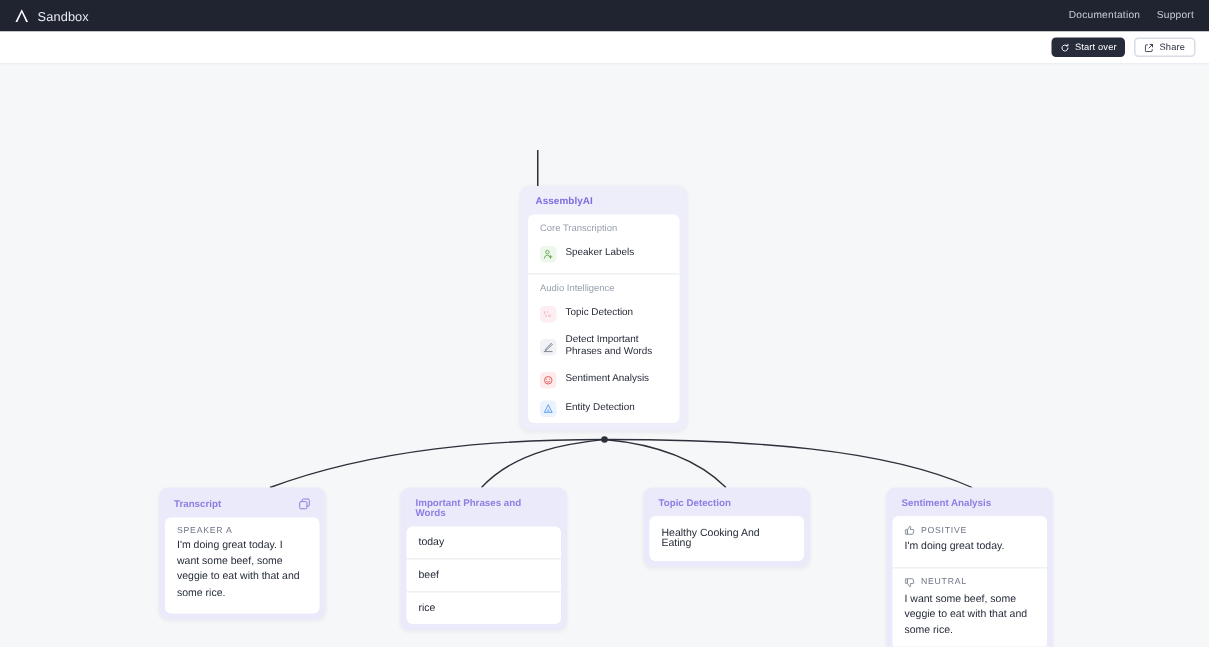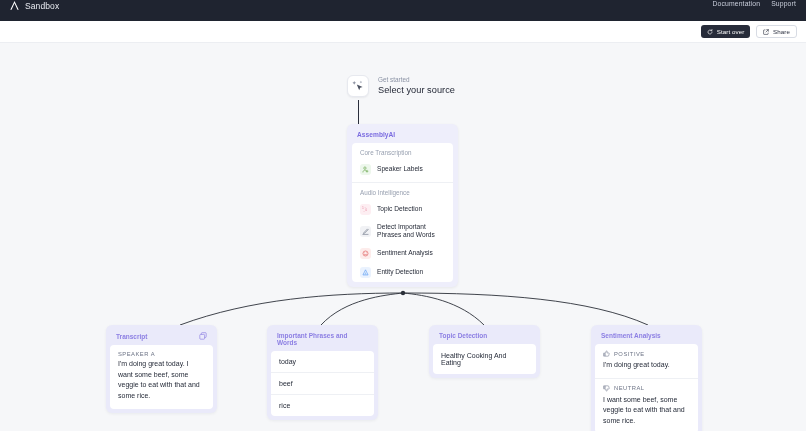--- a/index.html
+++ b/index.html
@@ -7,21 +7,21 @@
     width: 806px; height: 431px;
     font-family: "Liberation Sans", sans-serif;
     background: #f7f8fa;
     overflow: hidden;
   }
   #app { position: relative; width: 806px; height: 431px; background: #f6f7f9; }
 
   
   .topbar {
     position: absolute; left: 0; top: 0; width: 806px; height: 21px;
-    background: #1f2430; display: flex; align-items: flex-start;
+    background: #1f2430; display: flex; align-items: center;
   }
   .brand { display: flex; align-items: center; gap: 5px; padding-left: 9px; }
   .logo-mark { width: 11px; height: 11px; display: block; }
   .brand-name { color: #e9ecf2; font-size: 8.5px; letter-spacing: .1px; }
   .nav-right { margin-left: auto; display: flex; align-items: center; gap: 11px; padding-right: 10px; }
   .nav-link { color: #c9cedb; font-size: 6.8px; letter-spacing: .15px; cursor: pointer; }
 
   
   .toolbar {
     position: absolute; left: 0; top: 21px; width: 806px; height: 22px;
@@ -144,33 +144,20 @@
     <svg id="edges" viewBox="0 0 806 388">
       <g fill="none" stroke="#2b3039" stroke-width="0.9">
         <path d="M403 250 C 330 250, 250 256, 180 282"></path>
         <path d="M403 250 C 385 252, 345 256, 321 282"></path>
         <path d="M403 250 C 425 252, 460 258, 484 282"></path>
         <path d="M403 250 C 500 250, 590 256, 648 282"></path>
       </g>
       <circle cx="403" cy="250" r="2.2" fill="#2b3039"></circle>
     </svg>
 
-    <div class="start-node">
-      <div class="start-icon">
-        <svg width="12" height="12" viewBox="0 0 14 14">
-          <path d="M2 1.2 L2.7 2.6 L4.1 3.3 L2.7 4 L2 5.4 L1.3 4 L-0.1 3.3 L1.3 2.6 Z" fill="#8a90a0" transform="translate(0.6,0)"></path>
-          <path d="M10.4 0.9 L10.9 1.9 L11.9 2.4 L10.9 2.9 L10.4 3.9 L9.9 2.9 L8.9 2.4 L9.9 1.9 Z" fill="#9aa0ae"></path>
-          <path d="M5.6 5.2 L12.4 8.1 L9.5 9.1 L8.4 12.1 Z" fill="#4b5160"></path>
-        </svg>
-      </div>
-      <div class="start-text">
-        <div class="eyebrow">Get started</div>
-        <div class="title">Select your source</div>
-      </div>
-    </div>
     <div class="stem"></div>
 
     <div class="source-card">
       <div class="source-head">AssemblyAI</div>
       <div class="source-body">
 
         <div class="group-label">Core Transcription</div>
         <div class="src-item">
           <span class="src-ico" style="background:#edf7ec">
             <svg width="7" height="7" viewBox="0 0 12 12">

